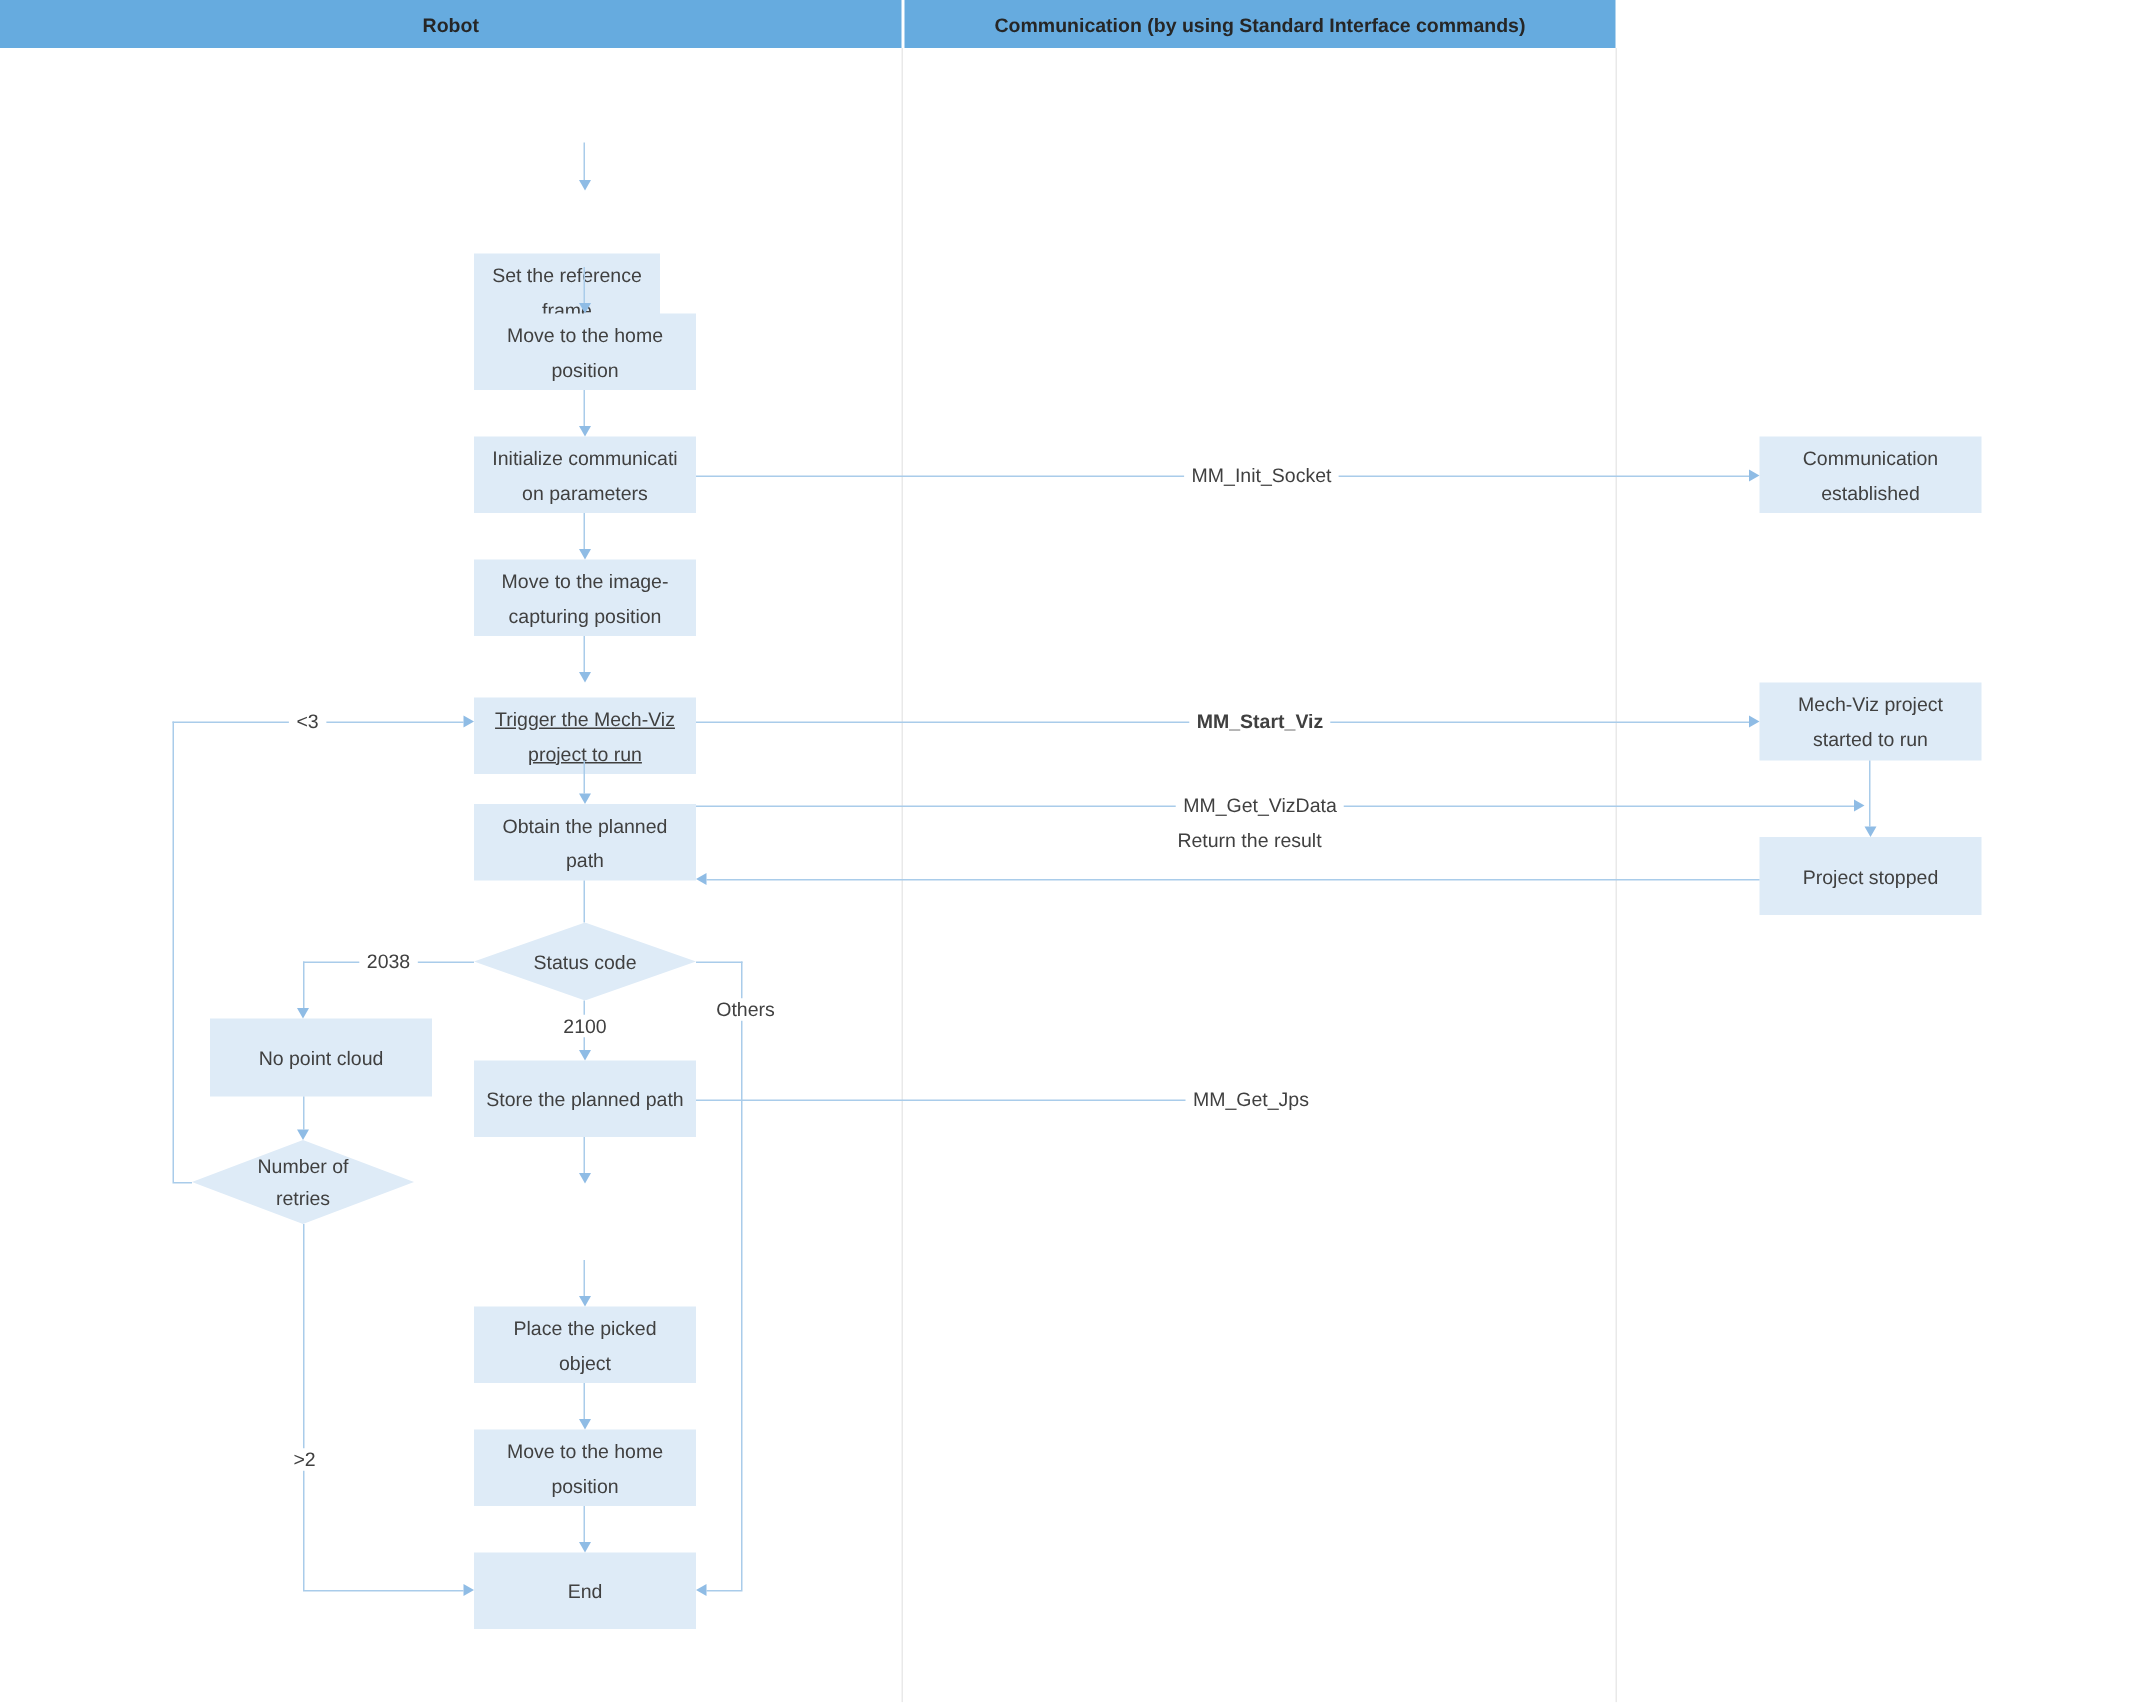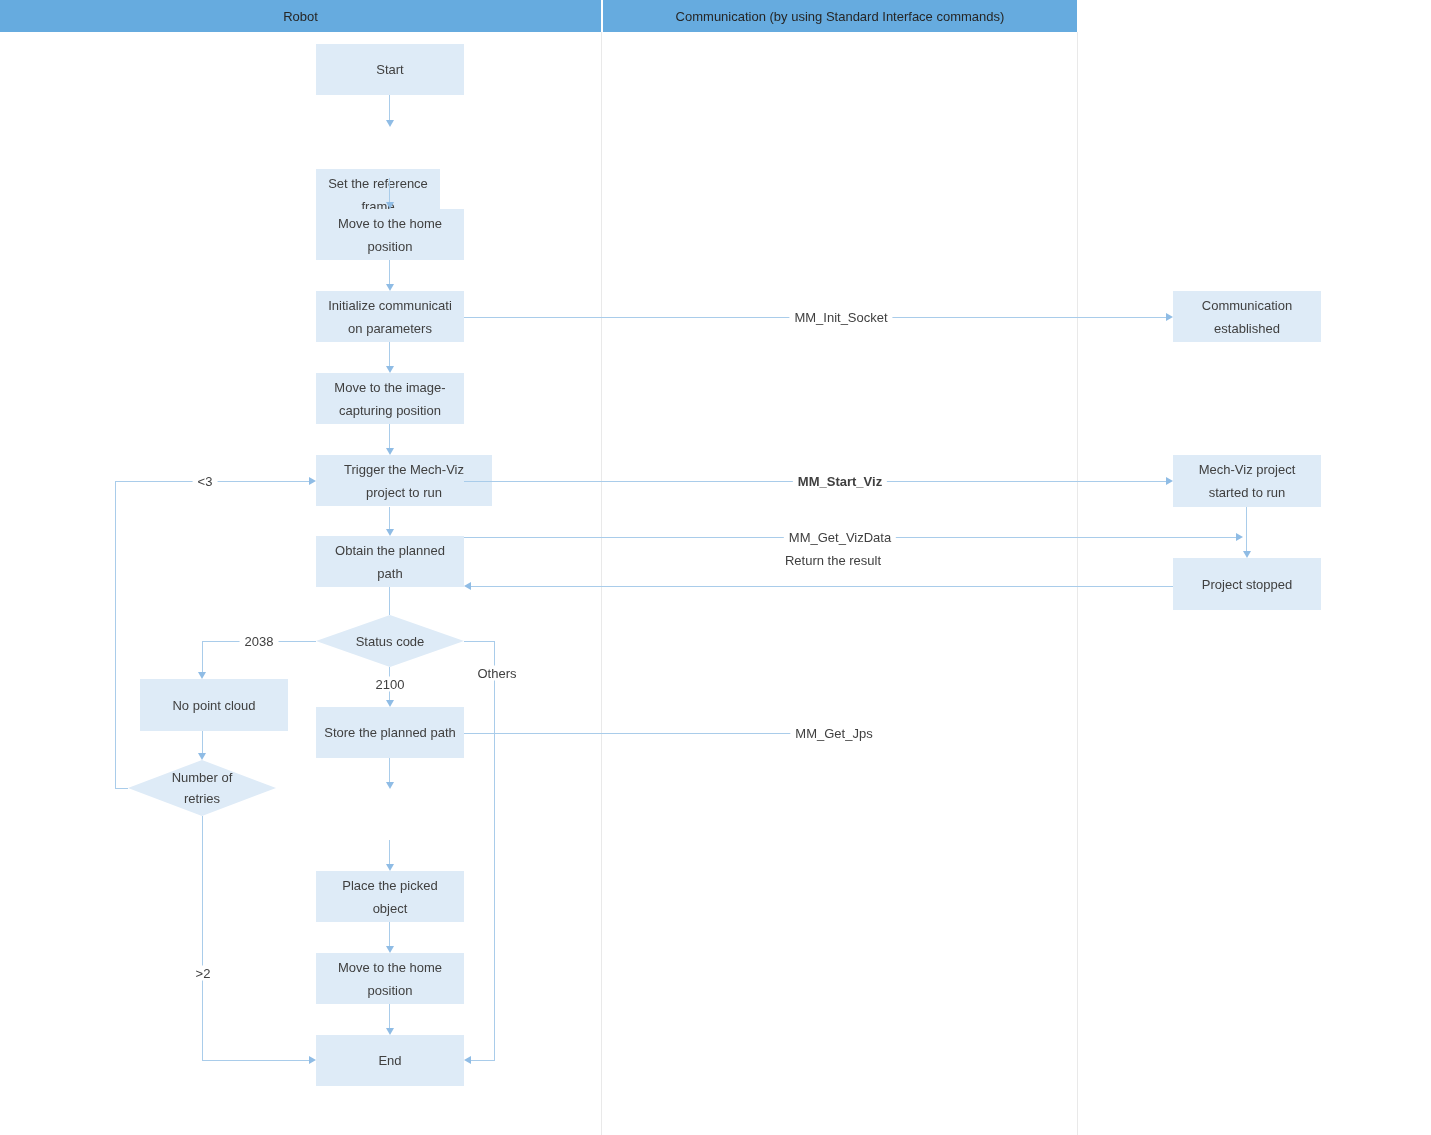--- a/index.html
+++ b/index.html
@@ -11,21 +11,21 @@
     --text:#404040;
     --lane-divider:#E9E9E9;
   }
   html,body{margin:0;padding:0;background:#fff;}
   body{font-family:"Liberation Sans","DejaVu Sans",sans-serif;}
   .canvas{position:relative;width:1431px;height:1135px;background:#fff;overflow:hidden;}
 
   
   .lane-header{position:absolute;top:0;height:32px;background:var(--header-bg);
     display:flex;align-items:center;justify-content:center;
-    font-size:13px;font-weight:normal;color:var(--header-text);}
+    font-size:13px;font-weight:bold;color:var(--header-text);}
   .lane-divider{position:absolute;top:32px;bottom:0;width:1px;background:var(--lane-divider);}
 
   
   .node{position:absolute;background:var(--node-fill);
     display:flex;align-items:center;justify-content:center;text-align:center;
     font-size:13px;line-height:23px;color:var(--text);white-space:pre-line;}
   .diamond{clip-path:polygon(50% 0,100% 50%,50% 100%,0 50%);line-height:21px;}
 
   
   .hl{position:absolute;height:1px;background:var(--line);}
@@ -42,30 +42,29 @@
 </head>
 <body>
 
 <div class="canvas">
 
   <div class="lane-header" style="left:0;width:601px;">Robot</div>
   <div class="lane-header" style="left:603px;width:474px;">Communication (by using Standard Interface commands)</div>
   <div class="lane-divider" style="left:601px;"></div>
   <div class="lane-divider" style="left:1077px;"></div>
 
-  <div class="node" style="left:316px;top:44px;width:148px;height:51px;">Start</div>
   <div class="node" style="left:316px;top:127px;width:124px;height:51px;margin-top:42px;">Set the reference
 frame</div>
   <div class="node" style="left:316px;top:209px;width:148px;height:51px;">Move to the home
 position</div>
   <div class="node" style="left:316px;top:291px;width:148px;height:51px;">Initialize communicati
 on parameters</div>
   <div class="node" style="left:316px;top:373px;width:148px;height:51px;">Move to the image-
 capturing position</div>
-  <div class="node" style="left:316px;top:455px;width:176px;height:51px;">Trigger the Mech-Viz
+  <div class="node" style="left:316px;top:465px;width:148px;height:51px;text-decoration:underline;">Trigger the Mech-Viz
 project to run</div>
   <div class="node" style="left:316px;top:536px;width:148px;height:51px;">Obtain the planned
 path</div>
   <div class="node diamond" style="left:316px;top:615px;width:148px;height:52px;">Status code</div>
   <div class="node" style="left:128px;top:679px;width:148px;height:52px;margin-left:12px;">No point cloud</div>
   <div class="node diamond" style="left:128px;top:760px;width:148px;height:56px;">Number of
 retries</div>
   <div class="node" style="left:316px;top:707px;width:148px;height:51px;">Store the planned path</div>
   <div class="node" style="left:316px;top:871px;width:148px;height:51px;">Place the picked
 object</div>

